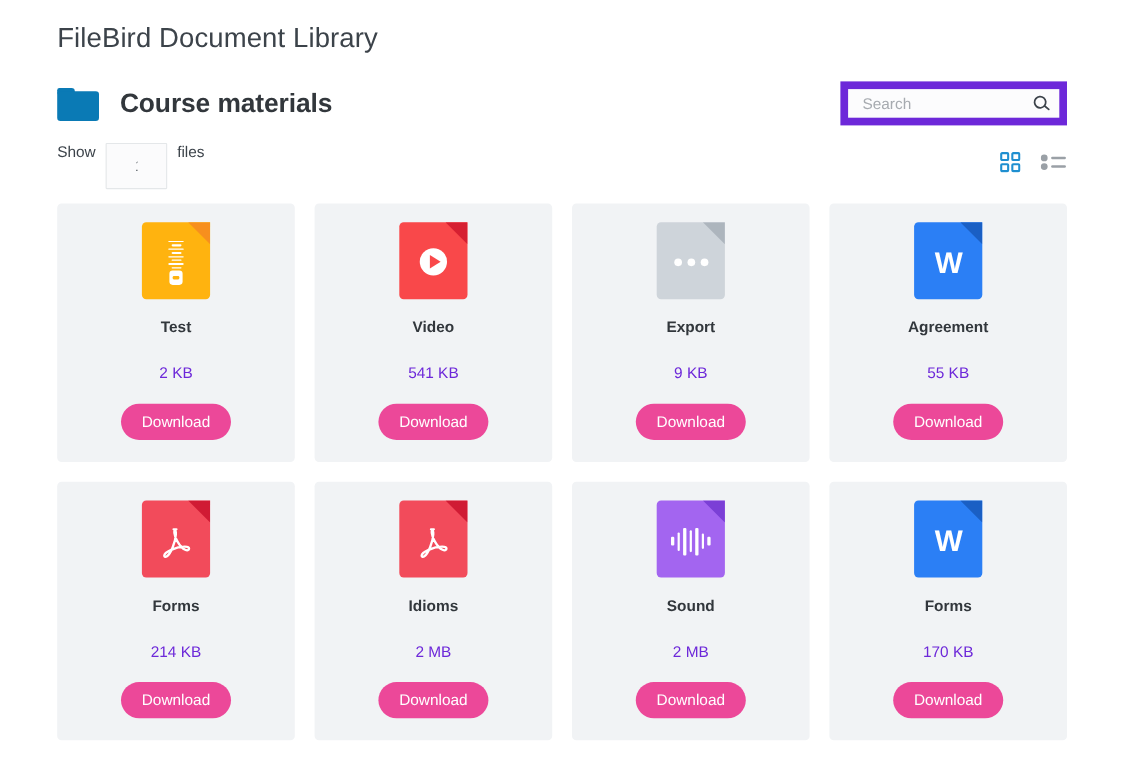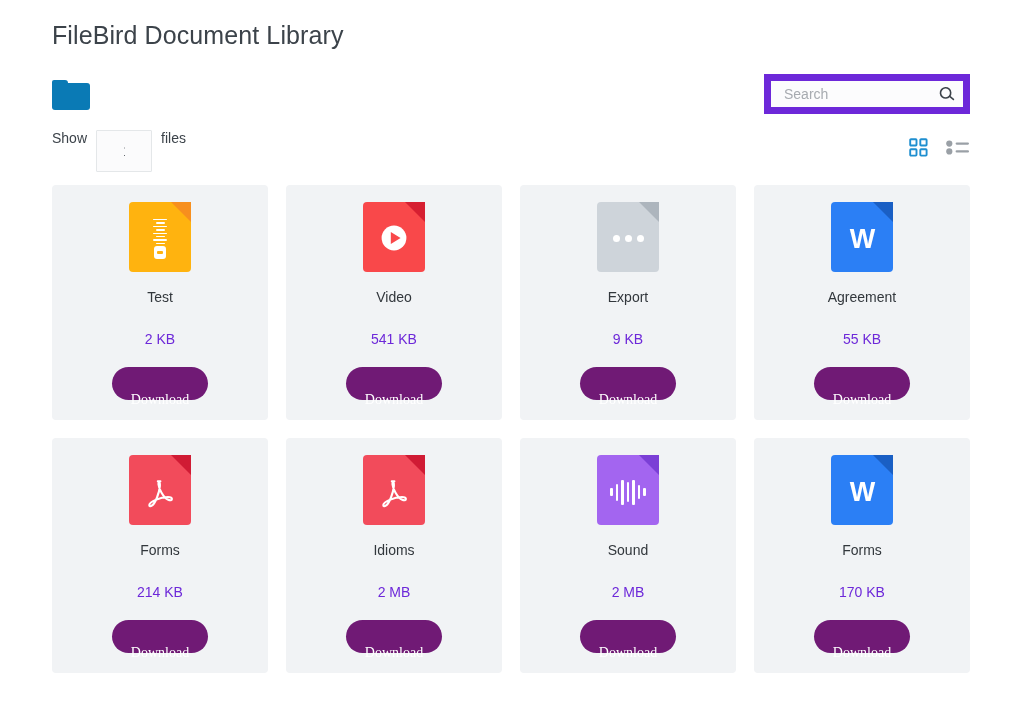--- a/index.html
+++ b/index.html
@@ -175,40 +175,40 @@
     padding-top: 17px;
   }
   .thumb {
     width: 62px;
     height: 70px;
     position: relative;
     margin-bottom: 16px;
   }
   .file-name {
     font-size: 14px;
-    font-weight: normal;
+    font-weight: bold;
     color: #32373c;
     margin-bottom: 0;
     line-height: 18px;
   }
   .file-size {
     font-size: 14px;
     color: #6d28d9;
     margin-top: 24px;
     line-height: 18px;
   }
   .download-btn {
     margin-top: 19px;
-    background: #701a75;
+    background: #ec4899;
     color: #ffffff;
     border: 0;
     border-radius: 999px;
-    font-family: Liberation Serif, serif;
-    font-size: 14px;
-    padding: 16px 19px;
+    font-family: Liberation Sans, sans-serif;
+    font-size: 14px;
+    padding: 0 19px;
     height: 33px;
     cursor: pointer;
     line-height: 33px;
   }
   
   .fi { position: absolute; left: 0; top: 0; width: 62px; height: 70px; }
   .fi-body {
     position: absolute;
     left: 0; top: 0;
     width: 62px; height: 70px;
@@ -257,20 +257,21 @@
 
 <div class="page">
 
   <div class="page-title">FileBird Document Library</div>
 
   <div class="folder-row">
     <span class="folder-icon">
       <span class="tab"></span>
       <span class="body"></span>
     </span>
+    <span class="folder-name">Course materials</span>
   </div>
 
   <div class="search-wrap">
     <input class="search-input" type="text" placeholder="Search" style="">
     <button class="search-btn">
       <svg width="19" height="19" viewBox="0 0 19 19">
         <g transform="rotate(-50 9.5 9.5)" fill="none" stroke="#3c434a" stroke-width="1.6">
           <circle cx="9.5" cy="7" r="5.1"></circle>
           <line x1="9.5" y1="12.4" x2="9.5" y2="17.2" stroke-linecap="round"></line>
         </g>

